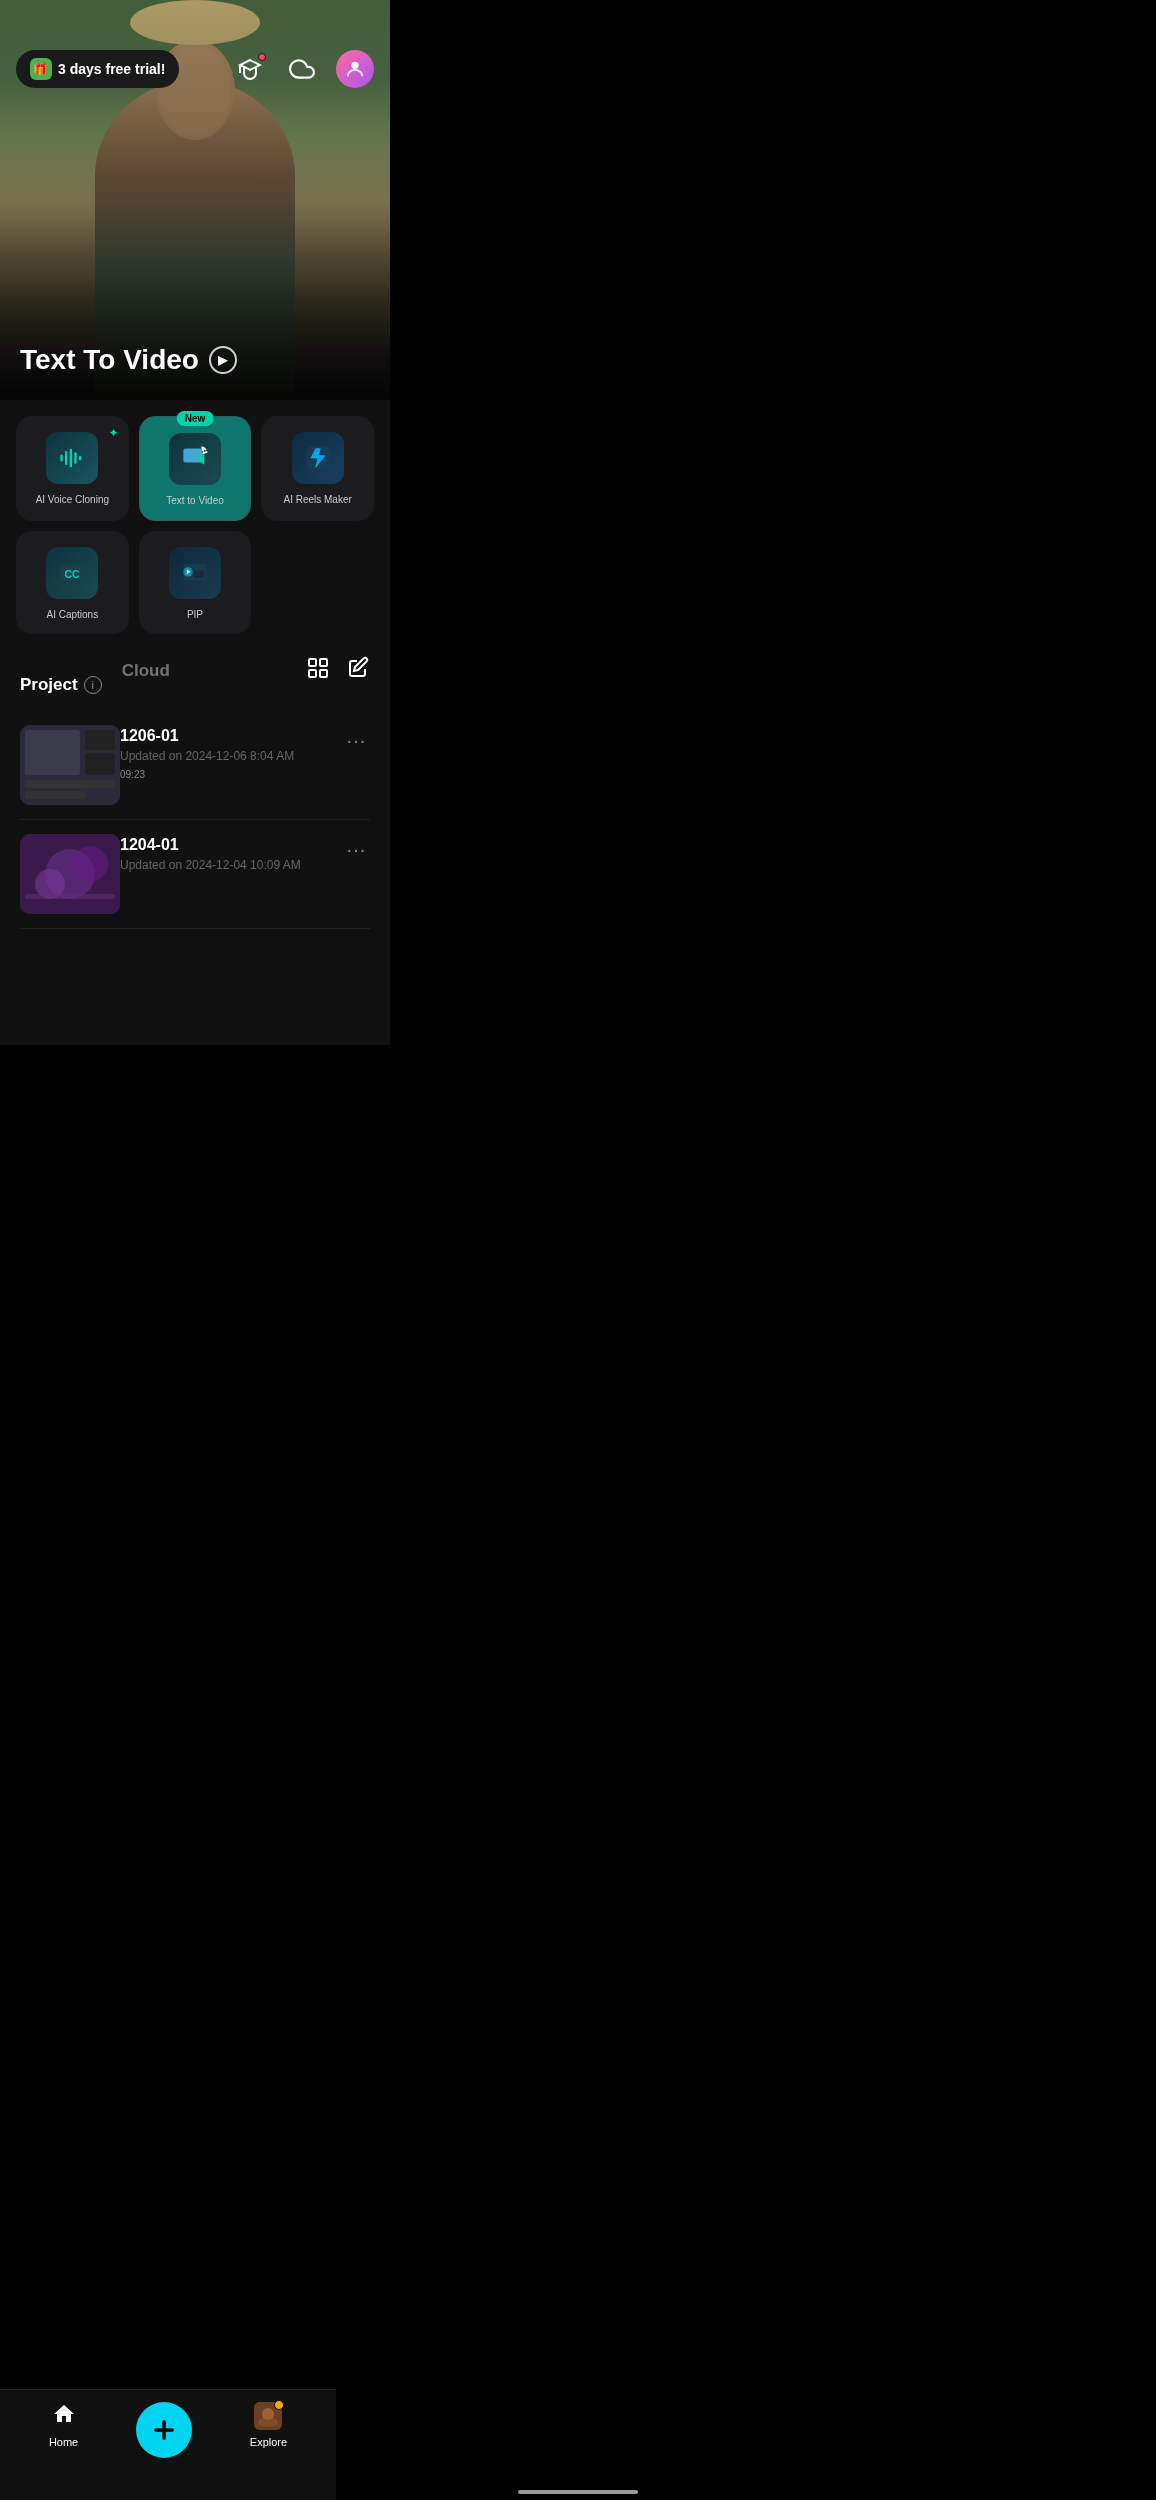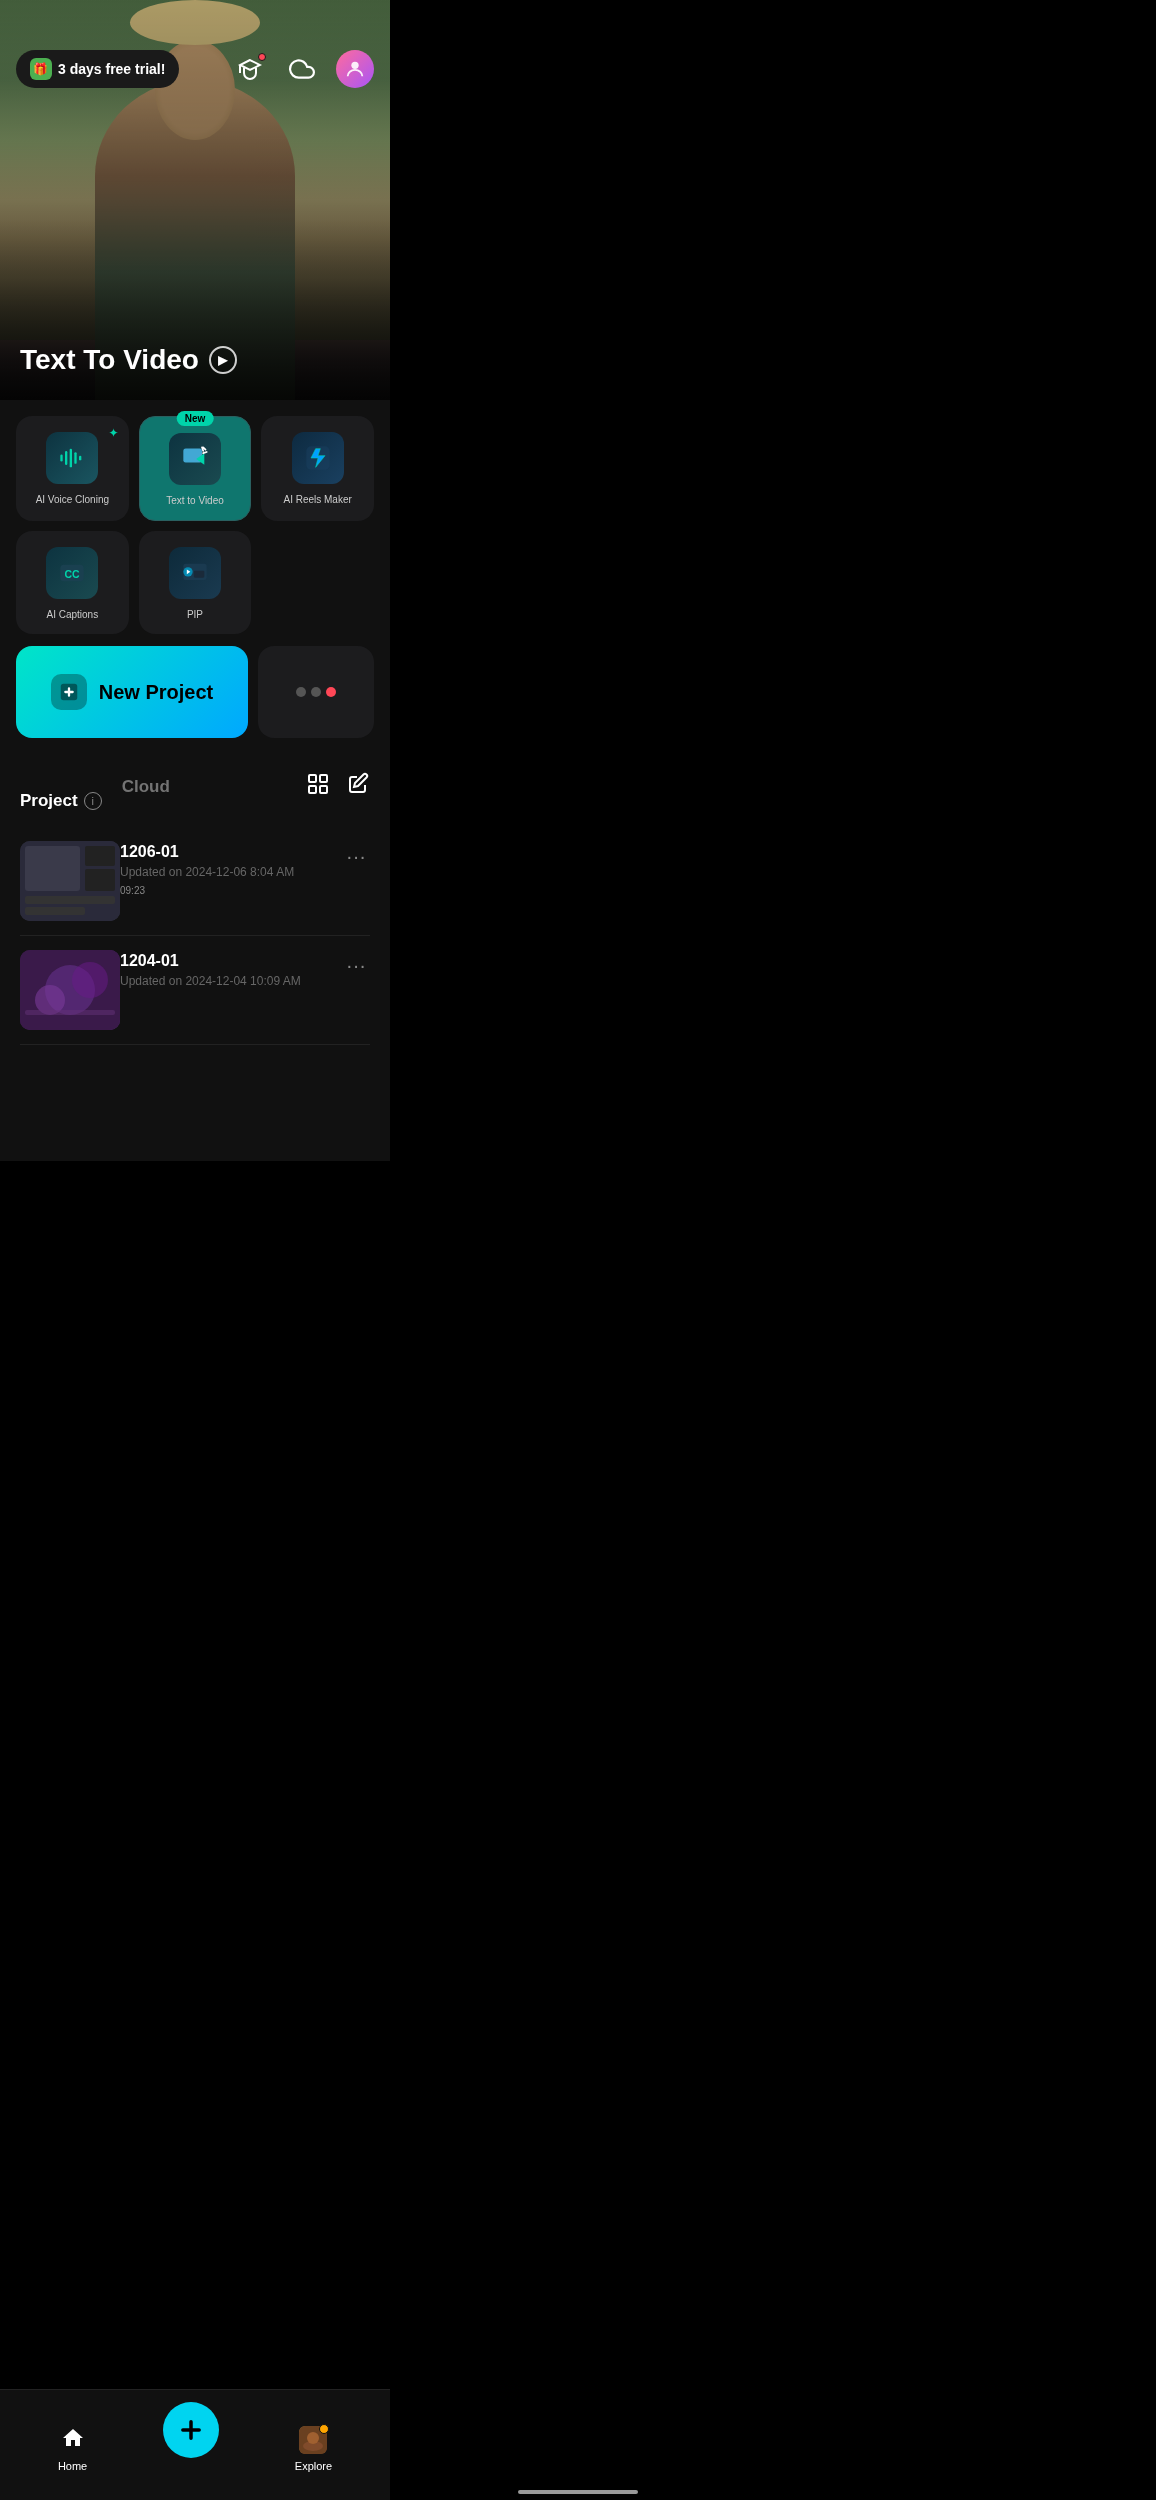--- a/index.html
+++ b/index.html
@@ -438,25 +438,25 @@
       color: #888;
       padding: 4px;
       cursor: pointer;
     }
 
     .bottom-nav {
       position: fixed;
       bottom: 0;
       left: 0;
       right: 16px;
-      width: 390px;
+      width: 336px;
       background: #111;
       border-top: 1px solid #222;
       display: flex;
-      align-items: flex-end;
+      align-items: flex-start;
       justify-content: space-around;
       padding: 12px 20px 28px;
     }
 
     .nav-item {
       display: flex;
       flex-direction: column;
       align-items: center;
       gap: 4px;
       cursor: pointer;
@@ -645,39 +645,20 @@
           <rect x="2" y="4" width="20" height="14" rx="2" fill="#1a3a50"></rect>
           <rect x="11" y="10" width="9" height="6" rx="1" fill="#1a2a3a"></rect>
           <circle cx="6" cy="11" r="4" fill="#00a0cc" opacity="0.8"></circle>
           <polygon points="5,9 5,13 8,11" fill="#fff"></polygon>
         </svg>
       </div>
       <span class="tool-label">PIP</span>
     </div>
   </div>
 
-  <div class="bottom-row">
-    <button class="new-project-btn">
-      <div class="new-project-icon">
-        <svg width="22" height="22" viewBox="0 0 24 24" fill="none">
-          <rect x="3" y="3" width="18" height="18" rx="3" fill="rgba(0,0,0,0.4)"></rect>
-          <path d="M12 8v8M8 12h8" stroke="#fff" stroke-width="2.5" stroke-linecap="round"></path>
-        </svg>
-      </div>
-      <span>New Project</span>
-    </button>
-
-    <div class="more-card">
-      <div class="dots-indicator">
-        <div class="dot"></div>
-        <div class="dot"></div>
-        <div class="dot active"></div>
-      </div>
-    </div>
-  </div>
 
   <div class="projects-section">
     <div class="projects-header">
       <div class="projects-tabs">
         <div style="display:flex;align-items:center;gap:6px;margin-top:29px;">
           <span class="tab-label">Project</span>
           <div class="info-icon">i</div>
         </div>
         <div>
           <span class="tab-label inactive">Cloud</span>

